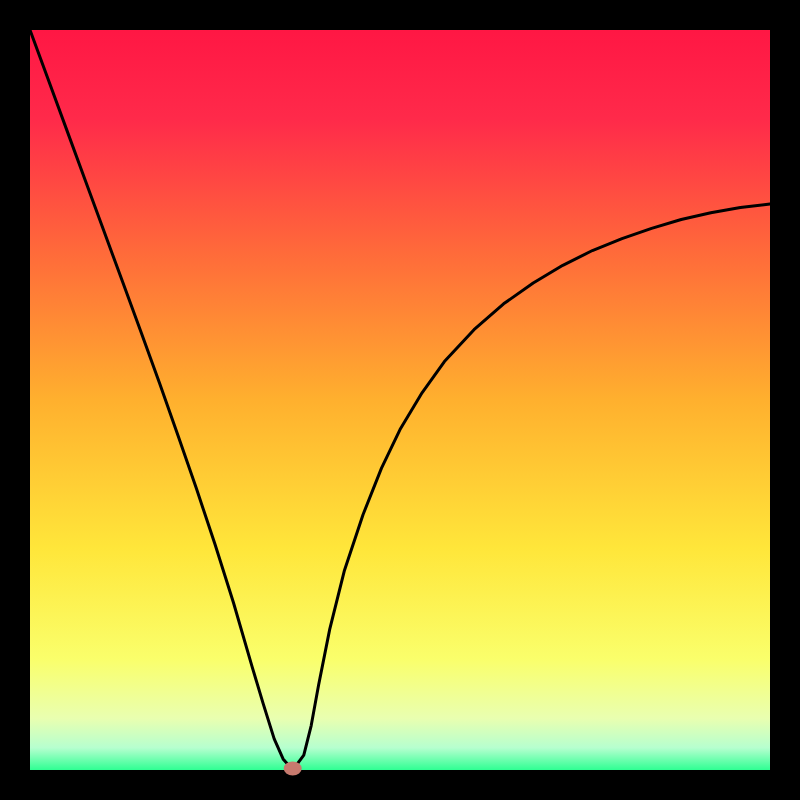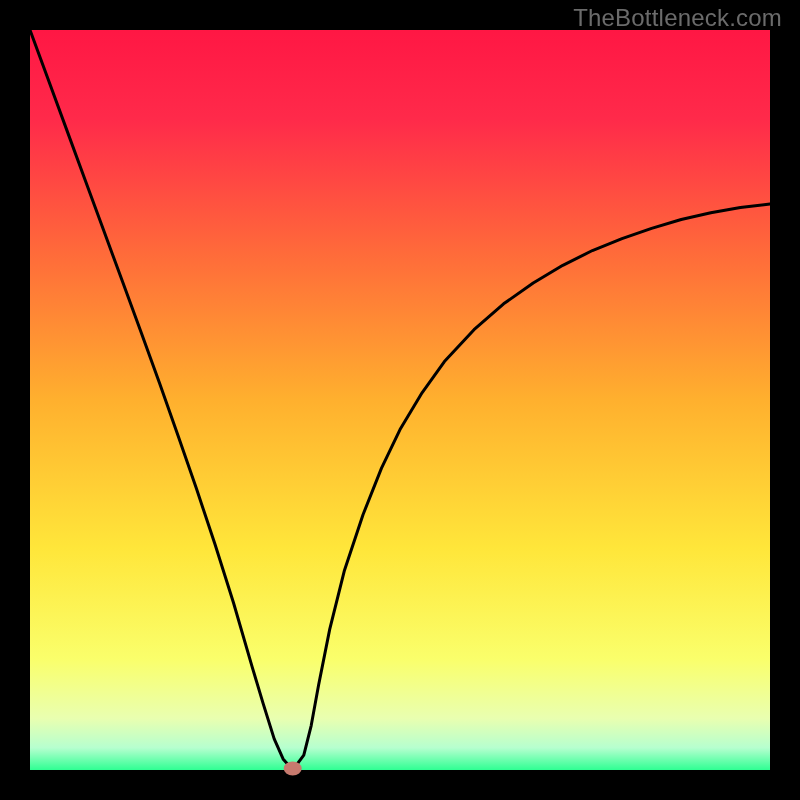--- a/index.html
+++ b/index.html
@@ -29,21 +29,20 @@
   svg.plot {
     position: absolute;
     left: 0;
     top: 0;
   }
 </style>
 </head>
 <body>
 
 <div class="stage">
-  <div class="watermark">TheBottleneck.com</div>
 
   <svg class="plot" width="800" height="800" viewBox="0 0 800 800">
     <defs>
       <linearGradient id="bg-grad" x1="0" y1="0" x2="0" y2="1">
           <stop offset="0.00%" stop-color="#ff1744"></stop>
           <stop offset="12.00%" stop-color="#ff2a4a"></stop>
           <stop offset="30.00%" stop-color="#ff6a3a"></stop>
           <stop offset="50.00%" stop-color="#ffb02e"></stop>
           <stop offset="70.00%" stop-color="#ffe63a"></stop>
           <stop offset="85.00%" stop-color="#faff6b"></stop>

